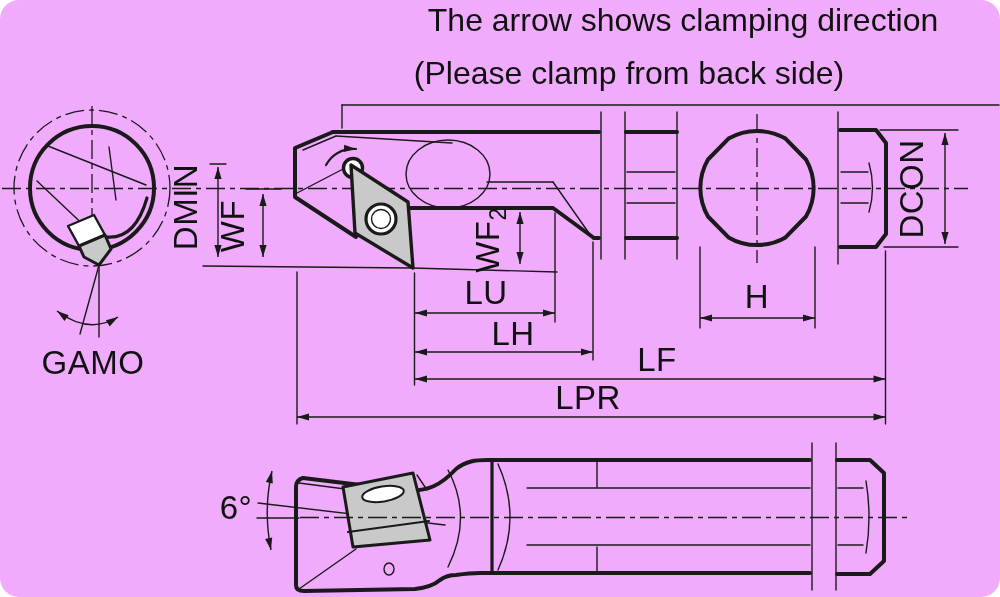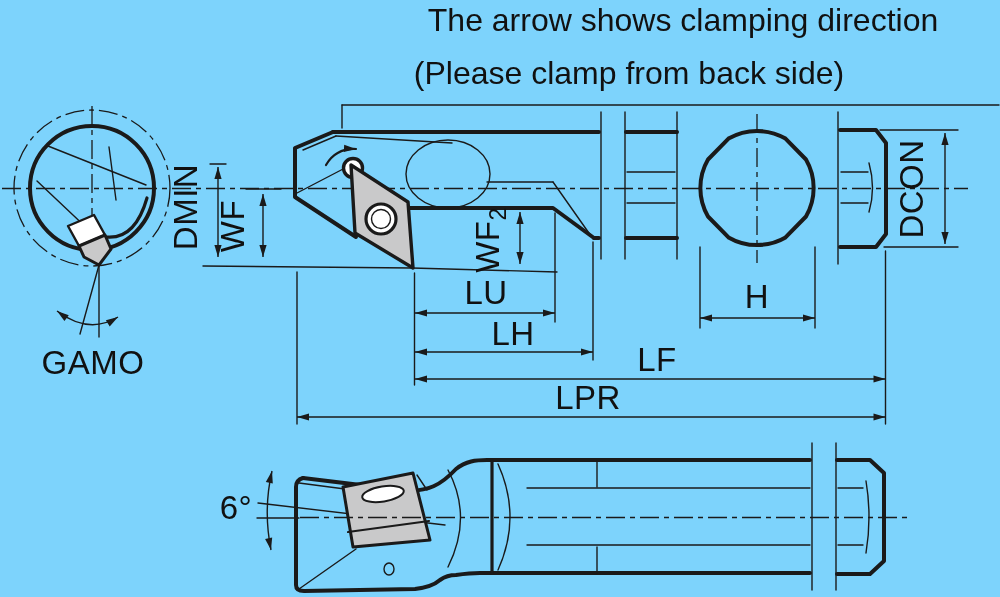--- a/index.html
+++ b/index.html
@@ -1,18 +1,18 @@
 <!DOCTYPE html>
 <html><head>
 <meta charset="utf-8">
 <style>
   html,body { margin:0; padding:0; background:#fff; }
   #stage {
-    position:relative; width:1000px; height:597px; background:#7dd3fc;
-    font-family:"Liberation Sans", sans-serif; overflow:hidden;
+    position:relative; width:1000px; height:597px; background:#f0abfc;
+    font-family:"Liberation Sans", sans-serif; overflow:hidden;border-radius:19px;
   }
   svg { display:block; }
   
   .tk  { fill:none; stroke:#1a1a1a; stroke-width:4;   stroke-linejoin:round; stroke-linecap:round; }
   .tk3 { fill:none; stroke:#1a1a1a; stroke-width:3.2; stroke-linejoin:round; stroke-linecap:round; }
   .md  { fill:none; stroke:#1a1a1a; stroke-width:2.2; stroke-linejoin:round; stroke-linecap:round; }
   .tn  { fill:none; stroke:#1a1a1a; stroke-width:1.4; stroke-linecap:round; }
   .dm  { fill:none; stroke:#1a1a1a; stroke-width:1.4; }
   .cl  { fill:none; stroke:#1a1a1a; stroke-width:1.3; stroke-dasharray:19 5 5 5; }
   text { font-family:"Liberation Sans", sans-serif; fill:#111; }

